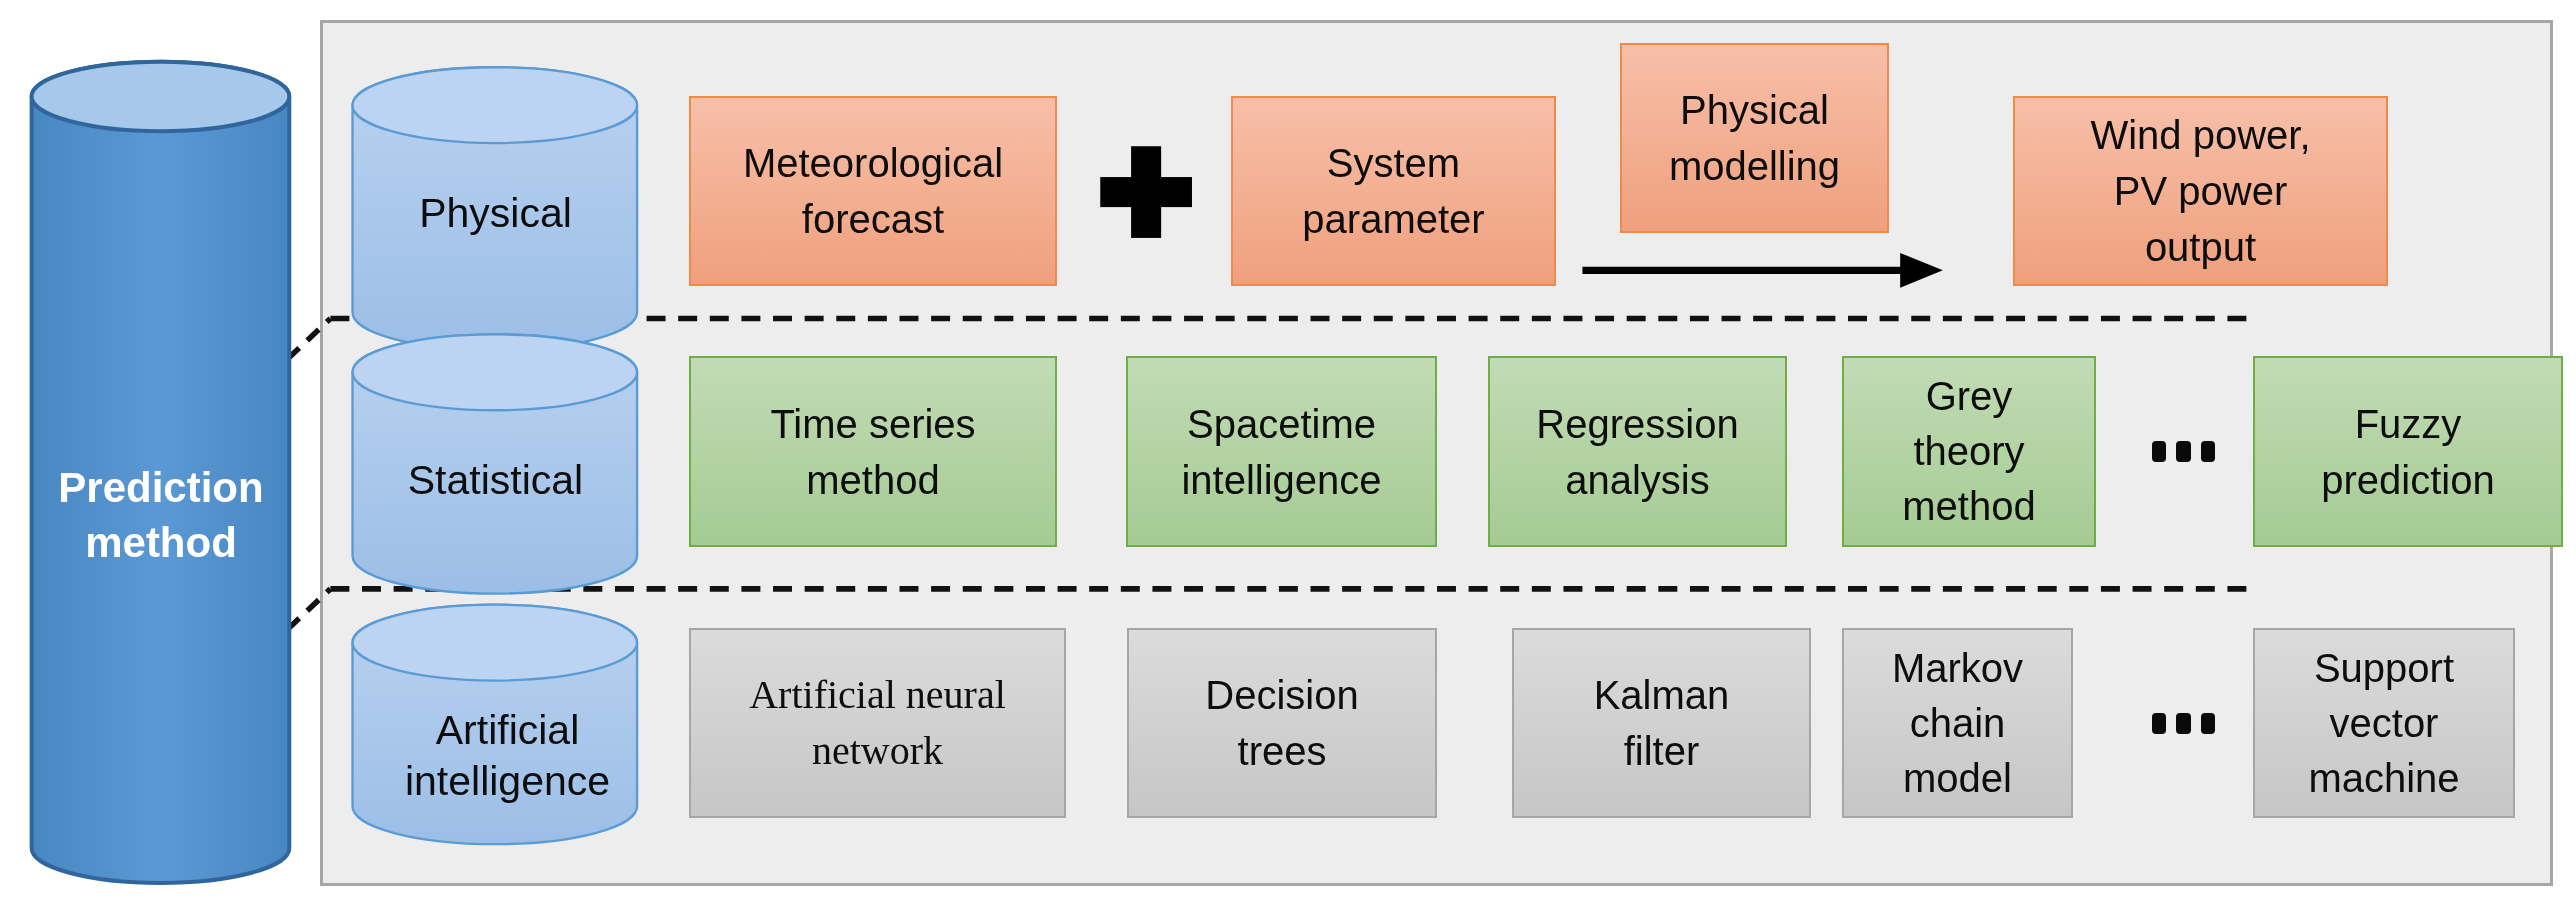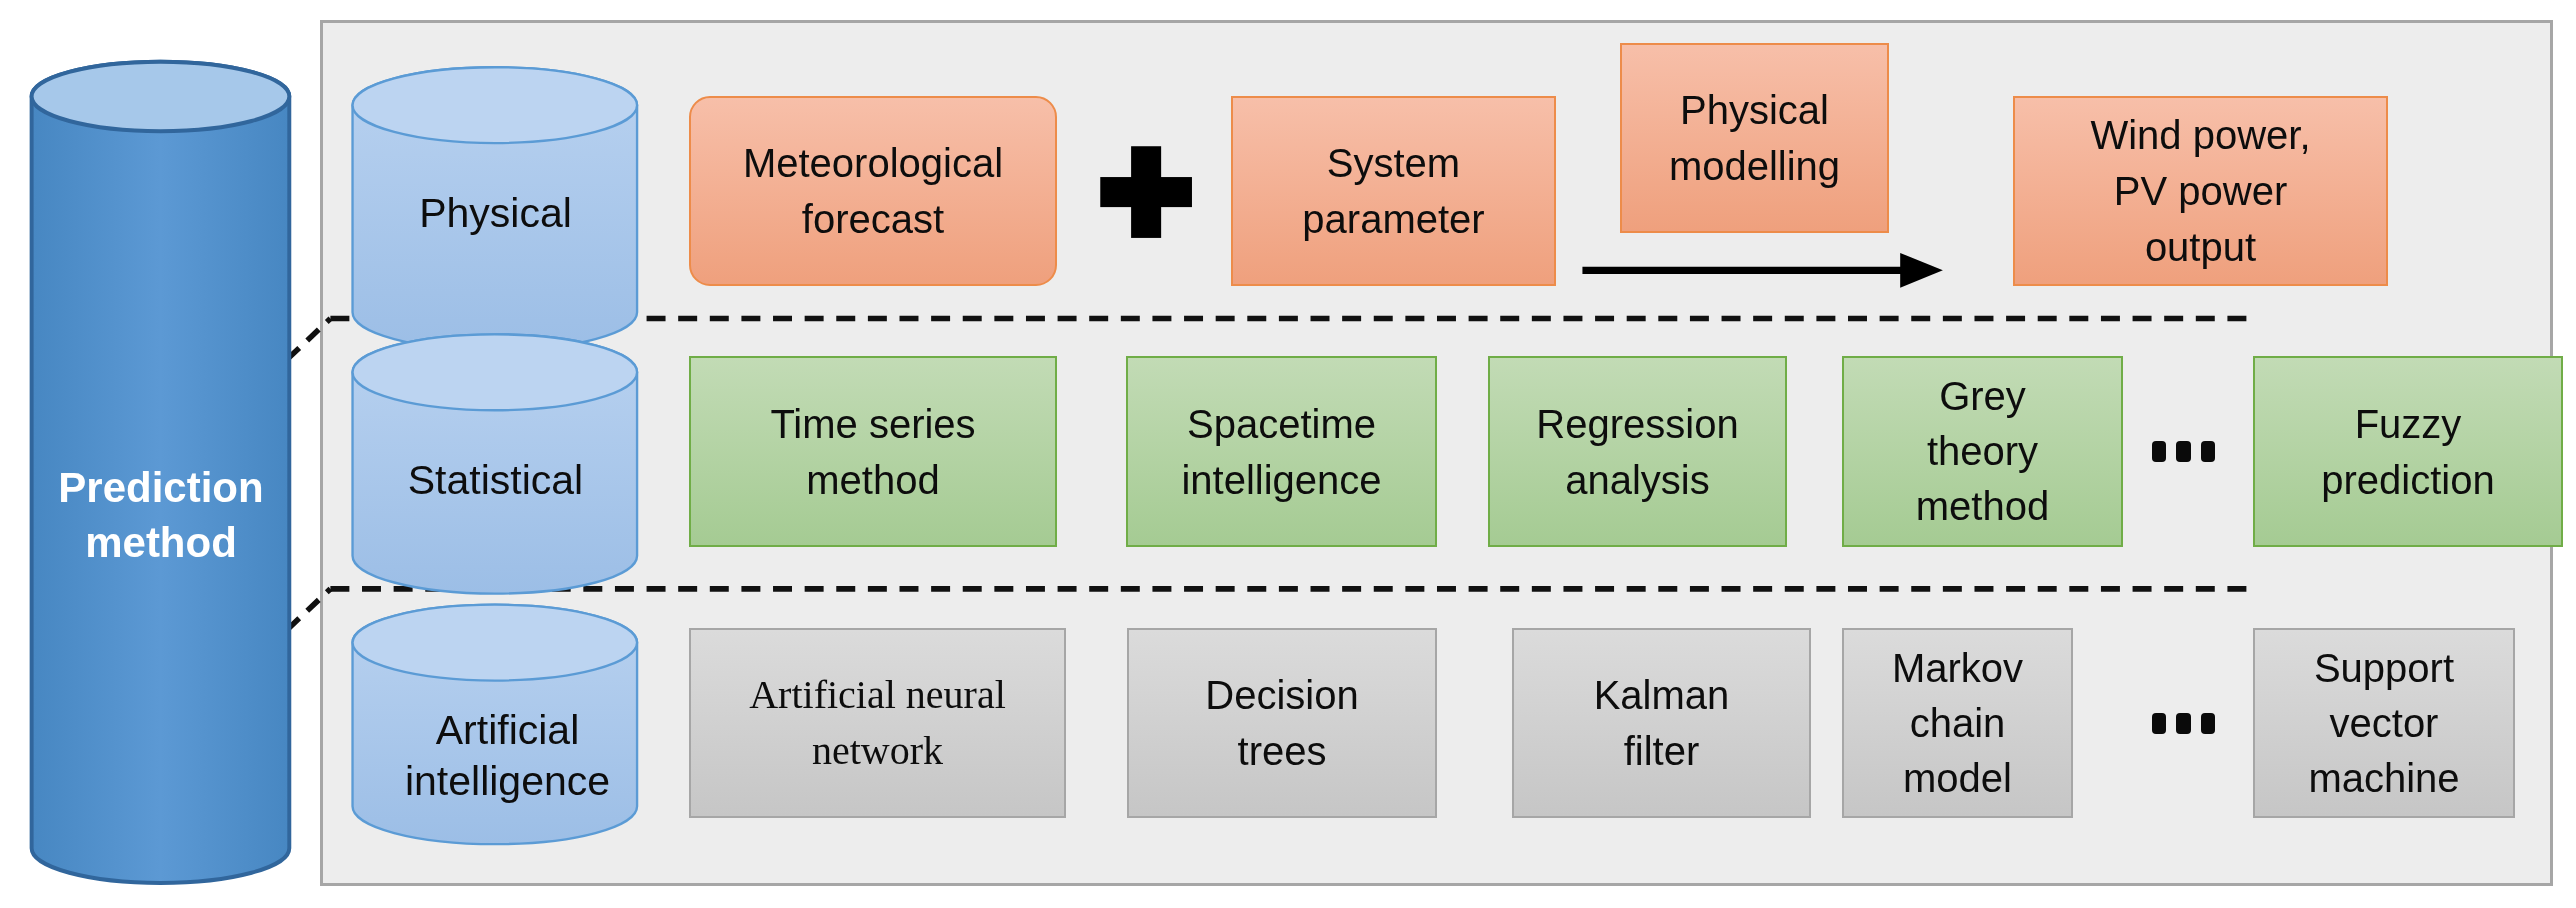--- a/index.html
+++ b/index.html
@@ -41,28 +41,28 @@
   .dots{
     position:absolute;z-index:2;
     display:flex;gap:10.3px;align-items:center;
   }
   .dots span{width:14.2px;height:21.3px;background:#0a0a0a;border-radius:4px;}
   
   .lbl-root{left:32px;top:460px;width:258px;}
   .lbl-physical{left:353px;top:190px;width:285px;}
   .lbl-statistical{left:353px;top:457px;width:285px;}
   .lbl-ai{left:353px;top:705px;width:285px;line-height:51px;margin-left:12px;}
-  .box-met {left:689px; top:96px;width:368px;height:190px;border-radius:21px;}
+  .box-met {left:689px; top:96px;width:368px;height:190px;}
   .box-sys {left:1231px;top:96px;width:325px;height:190px;}
   .box-mod {left:1620px;top:43px; width:269px;height:190px;}
   .box-wind{left:2013px;top:96px;width:375px;height:190px;}
   .box-ts{left:689px; top:356px;width:368px;height:191px;}
   .box-sc{left:1126px;top:356px;width:311px;height:191px;}
   .box-ra{left:1488px;top:356px;width:299px;height:191px;}
-  .box-gt{left:1842px;top:356px;width:281px;height:191px;line-height:55px;}
+  .box-gt{left:1842px;top:356px;width:254px;height:191px;line-height:55px;}
   .box-fz{left:2253px;top:356px;width:310px;height:191px;}
   .box-ann{left:689px; top:628px;width:377px;height:190px;font-family:Liberation Serif, serif;}
   .box-dt {left:1127px;top:628px;width:310px;height:190px;}
   .box-kf {left:1488px;top:628px;width:299px;height:190px;margin-left:24px;}
   .box-mc {left:1842px;top:628px;width:231px;height:190px;line-height:55px;}
   .box-svm{left:2253px;top:628px;width:262px;height:190px;line-height:55px;}
   .dots-r2{left:2152px;top:441px;}
   .dots-r3{left:2152px;top:713px;}
 </style>
 </head>

